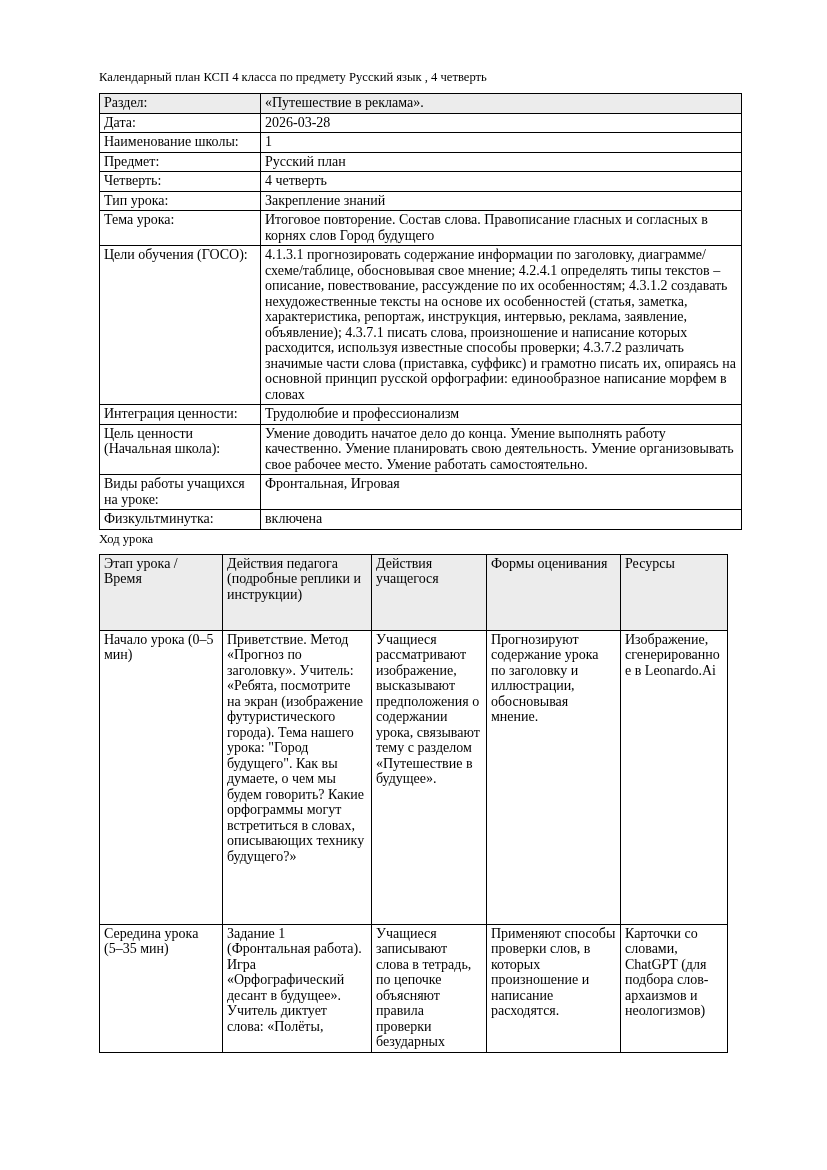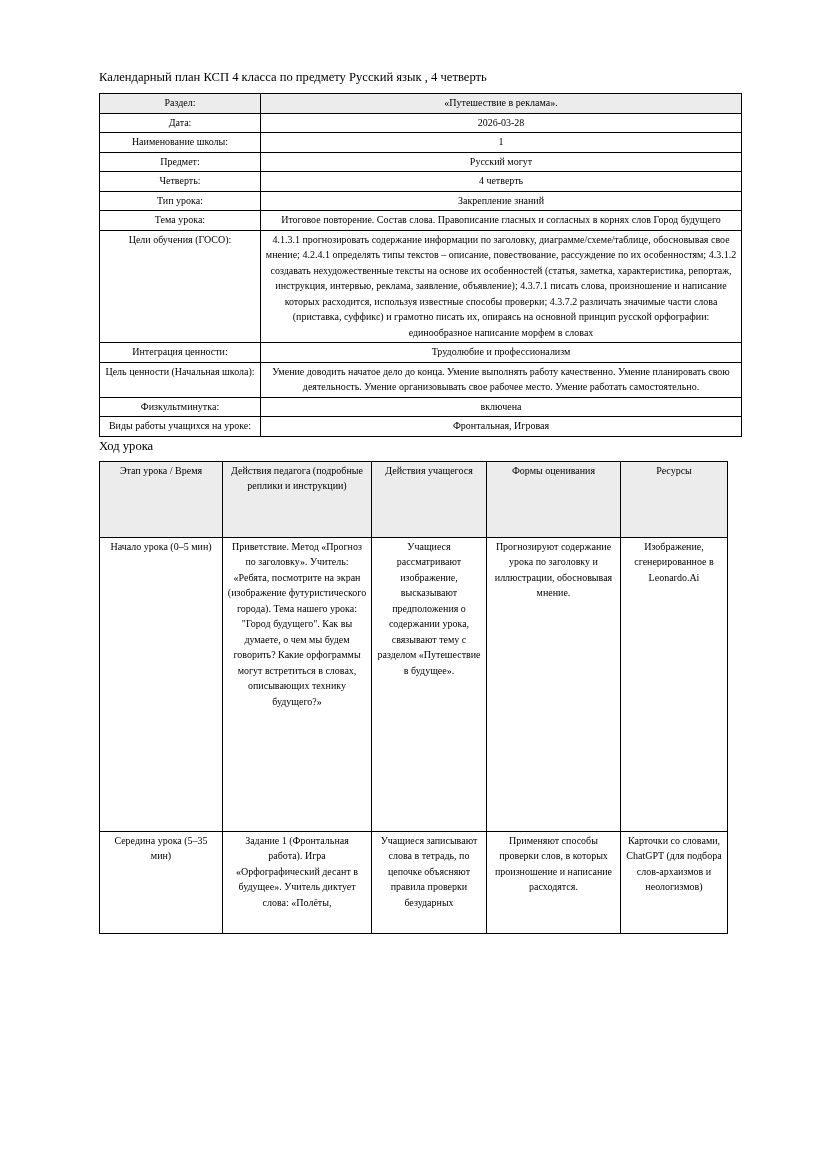--- a/index.html
+++ b/index.html
@@ -28,27 +28,26 @@
     white-space: nowrap;
   }
   table {
     border-collapse: collapse;
     width: 628px;
     table-layout: fixed;
   }
   table td {
     border: 1px solid #000000;
     padding: 1px 4px 2px 4px;
-    font-size: 10px;
+    font-size: 14px;
     line-height: 15.5px;
     vertical-align: top;
     word-wrap: break-word;
     overflow-wrap: break-word;
     hyphens: none;
-    text-align: center;
   }
   
   .info-table td.label { width: 152px; }
   .info-table td.value { width: 472px; }
   .info-table tr.shaded td { background: #ececec; }
 
   .section-caption {
     font-size: 12.6px;
     line-height: 15px;
     margin: 2px 0 7px 0;
@@ -86,21 +85,21 @@
       <tr>
         <td class="label">Дата:</td>
         <td class="value">2026-03-28</td>
       </tr>
       <tr>
         <td class="label">Наименование школы:</td>
         <td class="value">1</td>
       </tr>
       <tr>
         <td class="label">Предмет:</td>
-        <td class="value">Русский могут</td>
+        <td class="value">Русский план</td>
       </tr>
       <tr>
         <td class="label">Четверть:</td>
         <td class="value">4 четверть</td>
       </tr>
       <tr>
         <td class="label">Тип урока:</td>
         <td class="value">Закрепление знаний</td>
       </tr>
       <tr>
@@ -113,26 +112,26 @@
       </tr>
       <tr>
         <td class="label">Интеграция ценности:</td>
         <td class="value">Трудолюбие и профессионализм</td>
       </tr>
       <tr>
         <td class="label">Цель ценности (Начальная школа):</td>
         <td class="value">Умение доводить начатое дело до конца. Умение выполнять работу качественно. Умение планировать свою деятельность. Умение организовывать свое рабочее место. Умение работать самостоятельно.</td>
       </tr>
       <tr>
+        <td class="label">Виды работы учащихся на уроке:</td>
+        <td class="value">Фронтальная, Игровая</td>
+      </tr>
+      <tr>
         <td class="label">Физкультминутка:</td>
         <td class="value">включена</td>
-      </tr>
-      <tr>
-        <td class="label">Виды работы учащихся на уроке:</td>
-        <td class="value">Фронтальная, Игровая</td>
       </tr>
     </tbody>
   </table>
 
   <div class="section-caption">Ход урока</div>
 
   <table class="flow-table">
     <colgroup>
       <col class="c0">
         <col class="c1">

